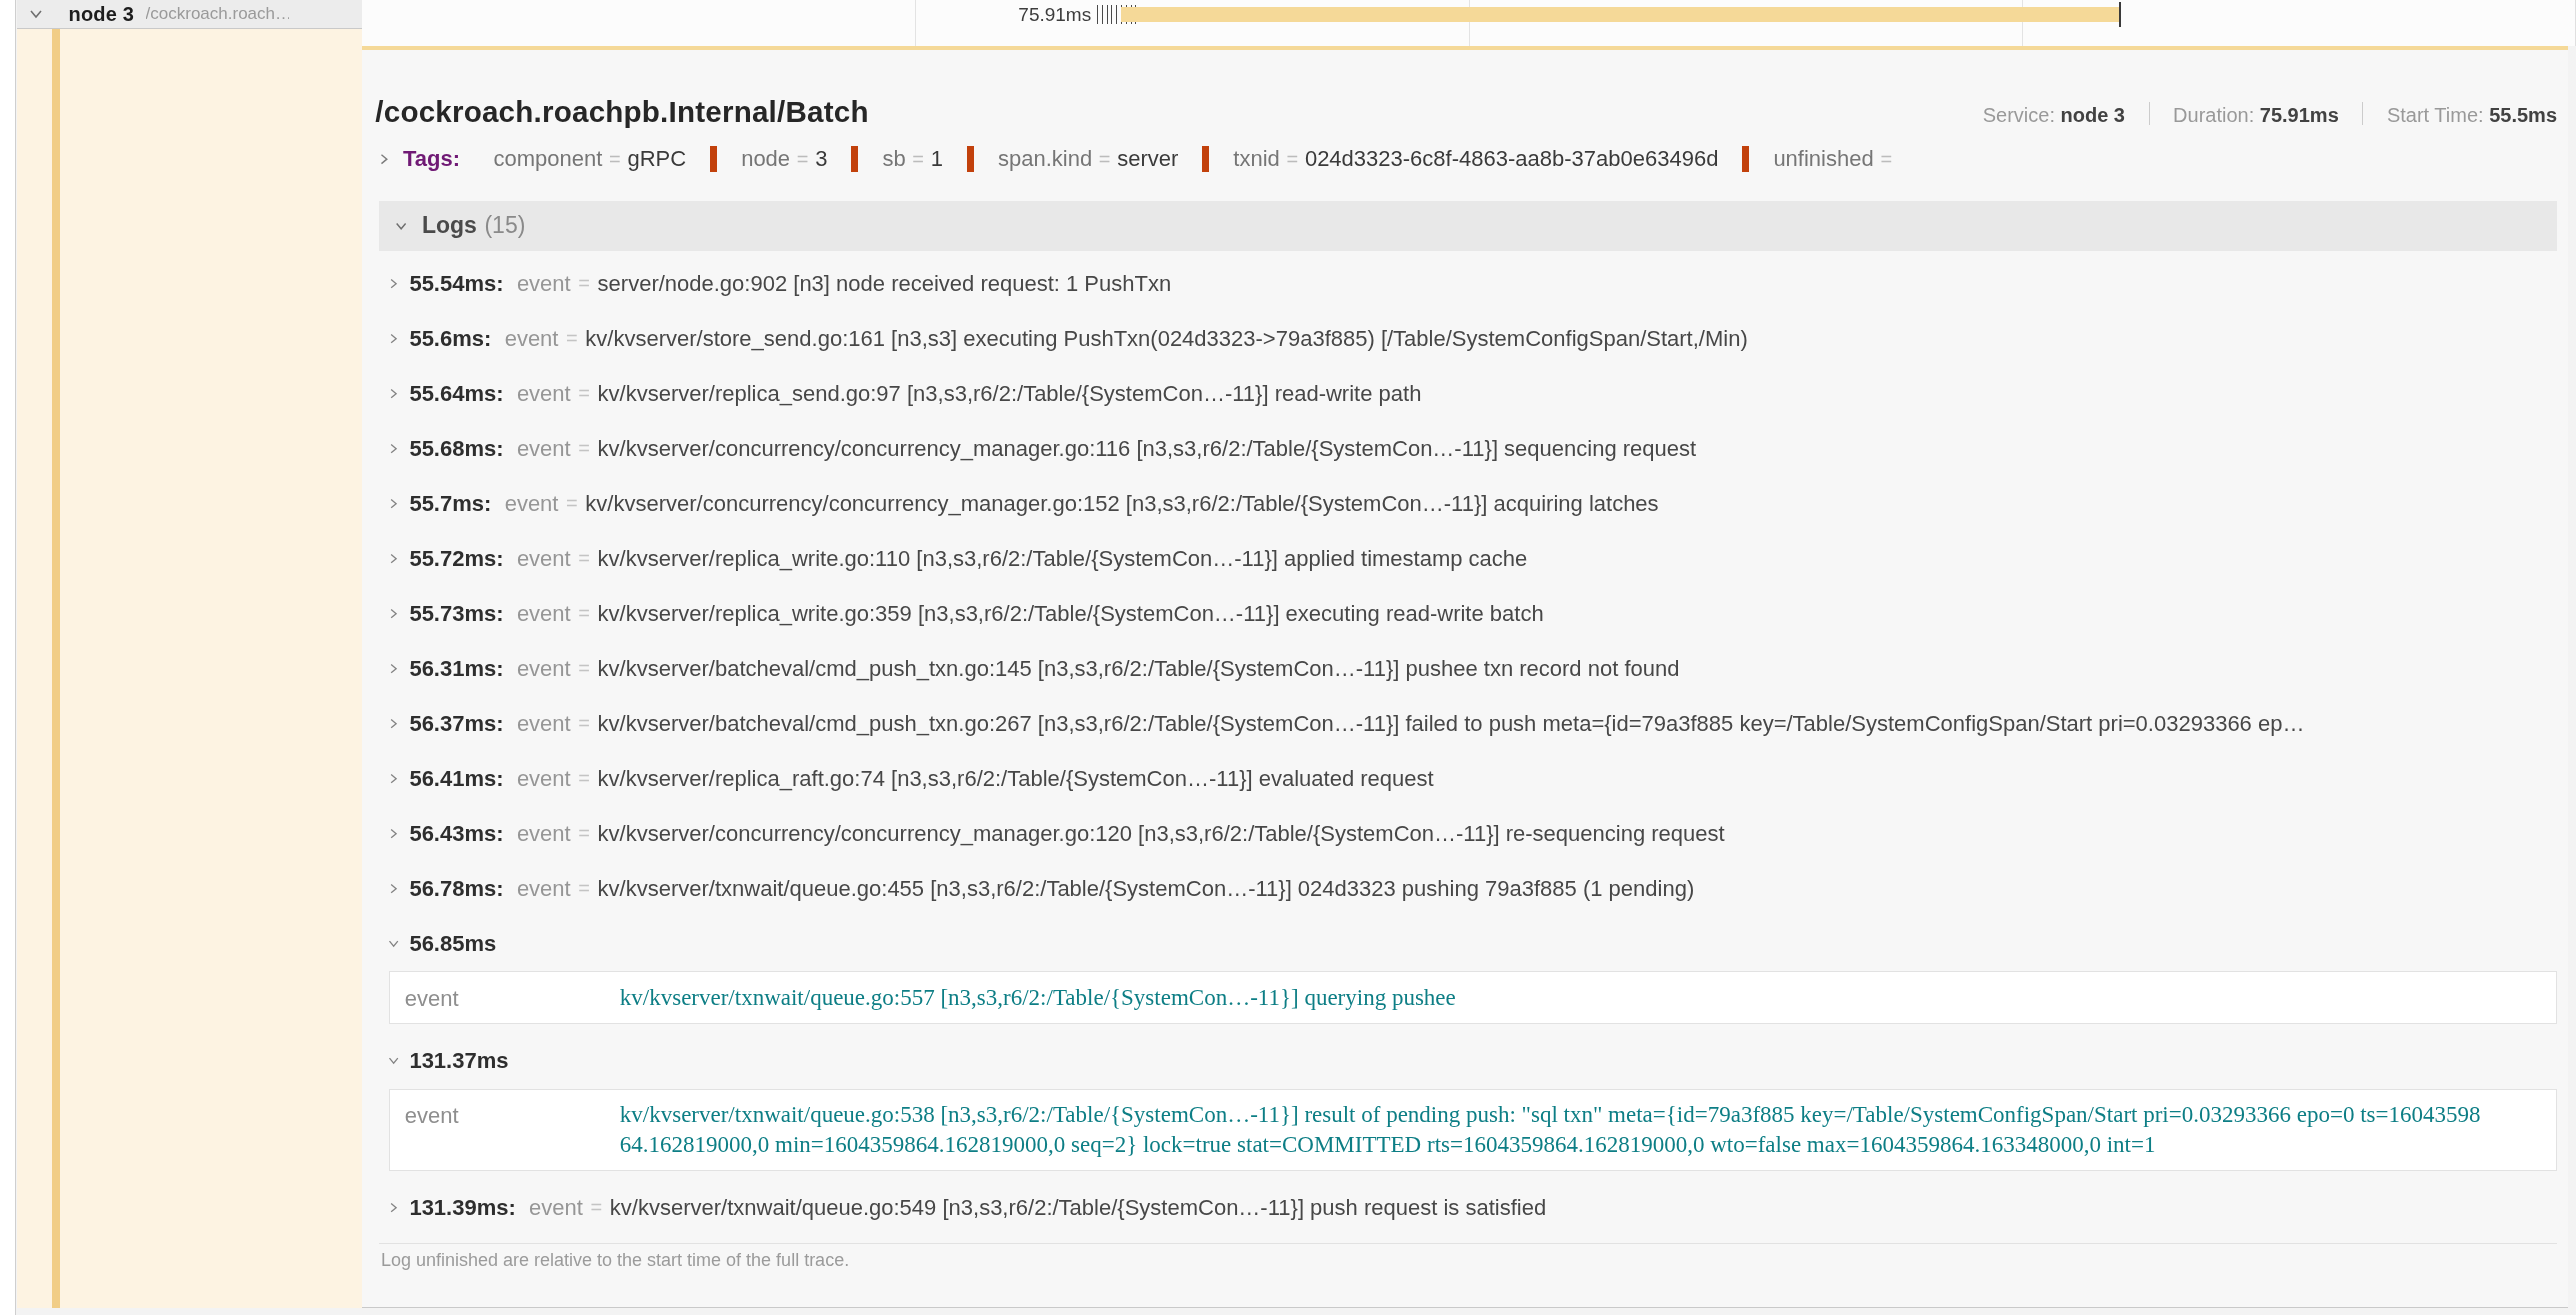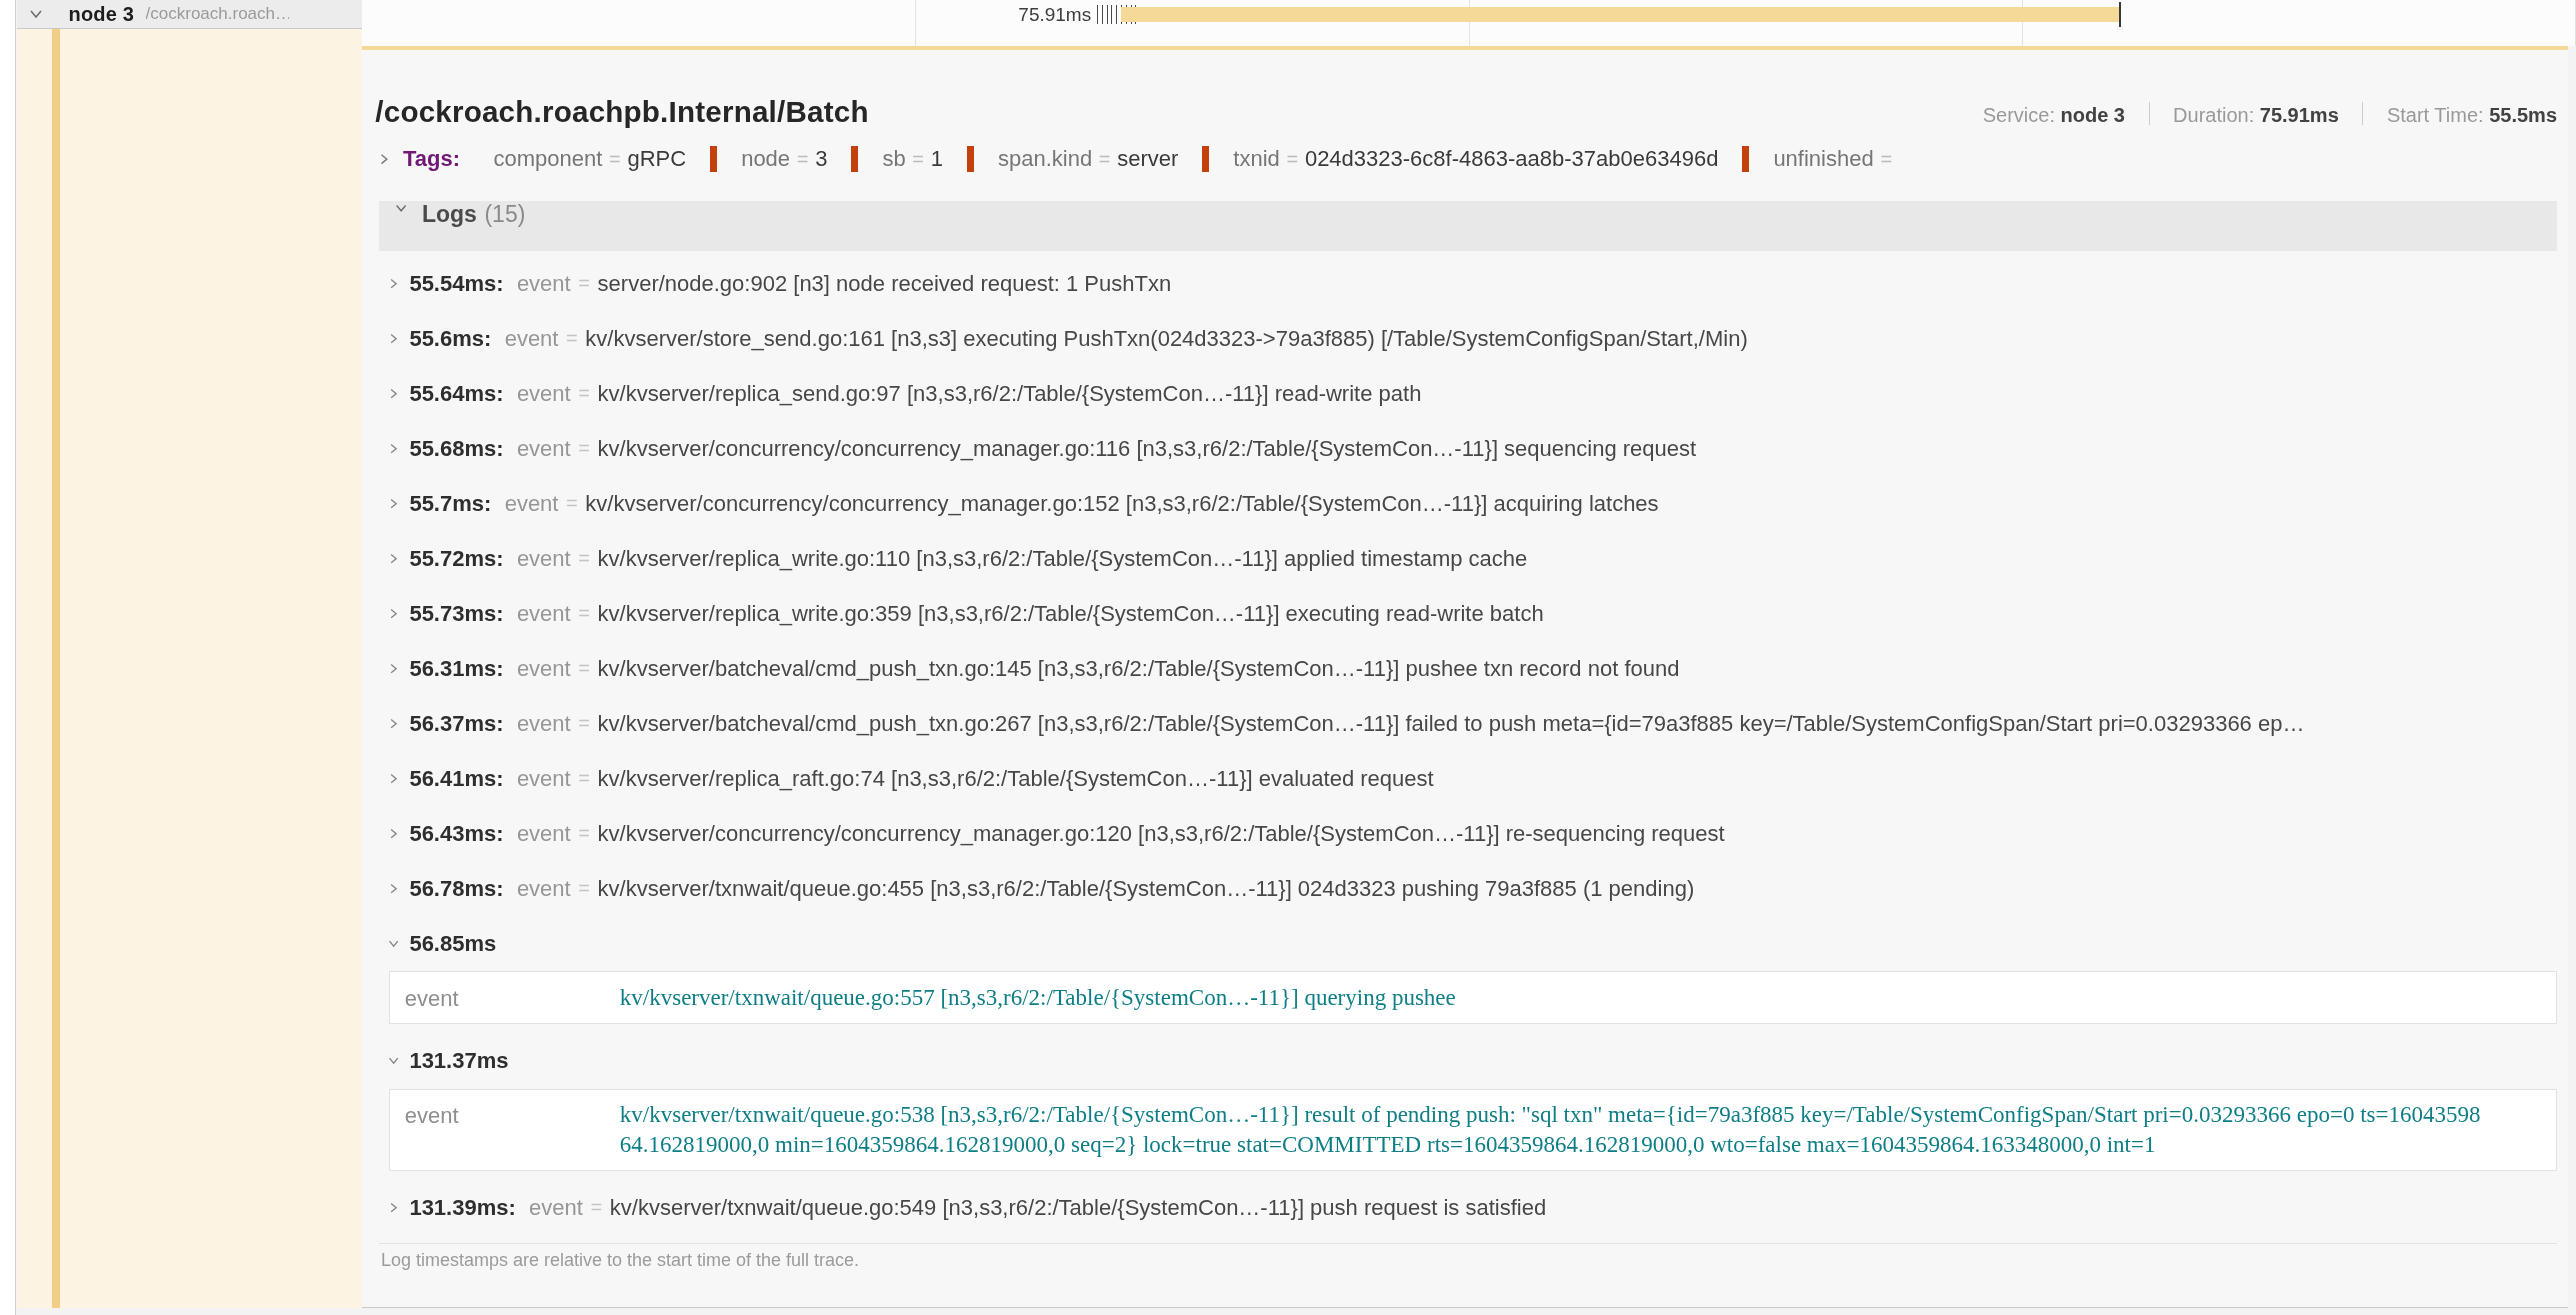--- a/index.html
+++ b/index.html
@@ -60,21 +60,21 @@
   .tags-row{display:flex;align-items:center;padding:7.6px 0 23px 15.3px;font-size:22px;}
   .tags-label{font-weight:700;color:#701a75;margin:0 9.5px 0 11.4px;}
   .tag{padding:0 24px;border-left:7px solid #c2410c;white-space:nowrap;}
   .tag:first-of-type{border-left:none;}
   .tag .k{color:#767676;}
   .tag .eq{color:#bcbcbc;margin:0 6.7px;font-size:20px;}
   .tag .v{color:#3a3a3a;}
 
   .logs-box{margin:5.7px 11.4px 0 17px;}
   .logs-head{
-    background:#e8e8e8;height:50px;display:flex;padding-left:15.3px;cursor:pointer;
+    background:#e8e8e8;height:50px;display:flex;align-items:center;padding-left:15.3px;cursor:pointer;
   }
   .logs-title{font-size:23px;font-weight:700;color:#4a4a4a;margin-left:13.3px;}
   .logs-count{font-size:23px;color:#8a8a8a;margin-left:7.6px;}
 
   .entries{padding-top:5.7px;}
   .log-row,.exp-head{
     height:55px;display:flex;align-items:center;padding-left:7.6px;font-size:22px;
     white-space:nowrap;overflow:hidden;cursor:pointer;
   }
   .log-time{font-weight:700;color:#2e2e2e;margin:0 13.3px 0 9.5px;}
@@ -290,16 +290,16 @@
         <div class="log-row">
           <svg class="chev " width="13.3" height="13.3" viewBox="0 0 16 16">
             <polyline points="5,3 11,8 5,13" fill="none" stroke="#848484" stroke-width="1.6"></polyline>
           </svg>
           <span class="log-time">131.39ms:</span>
           <span class="log-key">event</span>
           <span class="log-eq">=</span>
           <span class="log-val">kv/kvserver/txnwait/queue.go:549 [n3,s3,r6/2:/Table/{SystemCon…-11}] push request is satisfied</span>
         </div>
       </div>
-    <div class="logs-footer">Log timestamps are relative to the start time of the full trace.</div>
+    <div class="logs-footer">Log unfinished are relative to the start time of the full trace.</div>
   </div>
 </div>
 
 
 </body></html>

